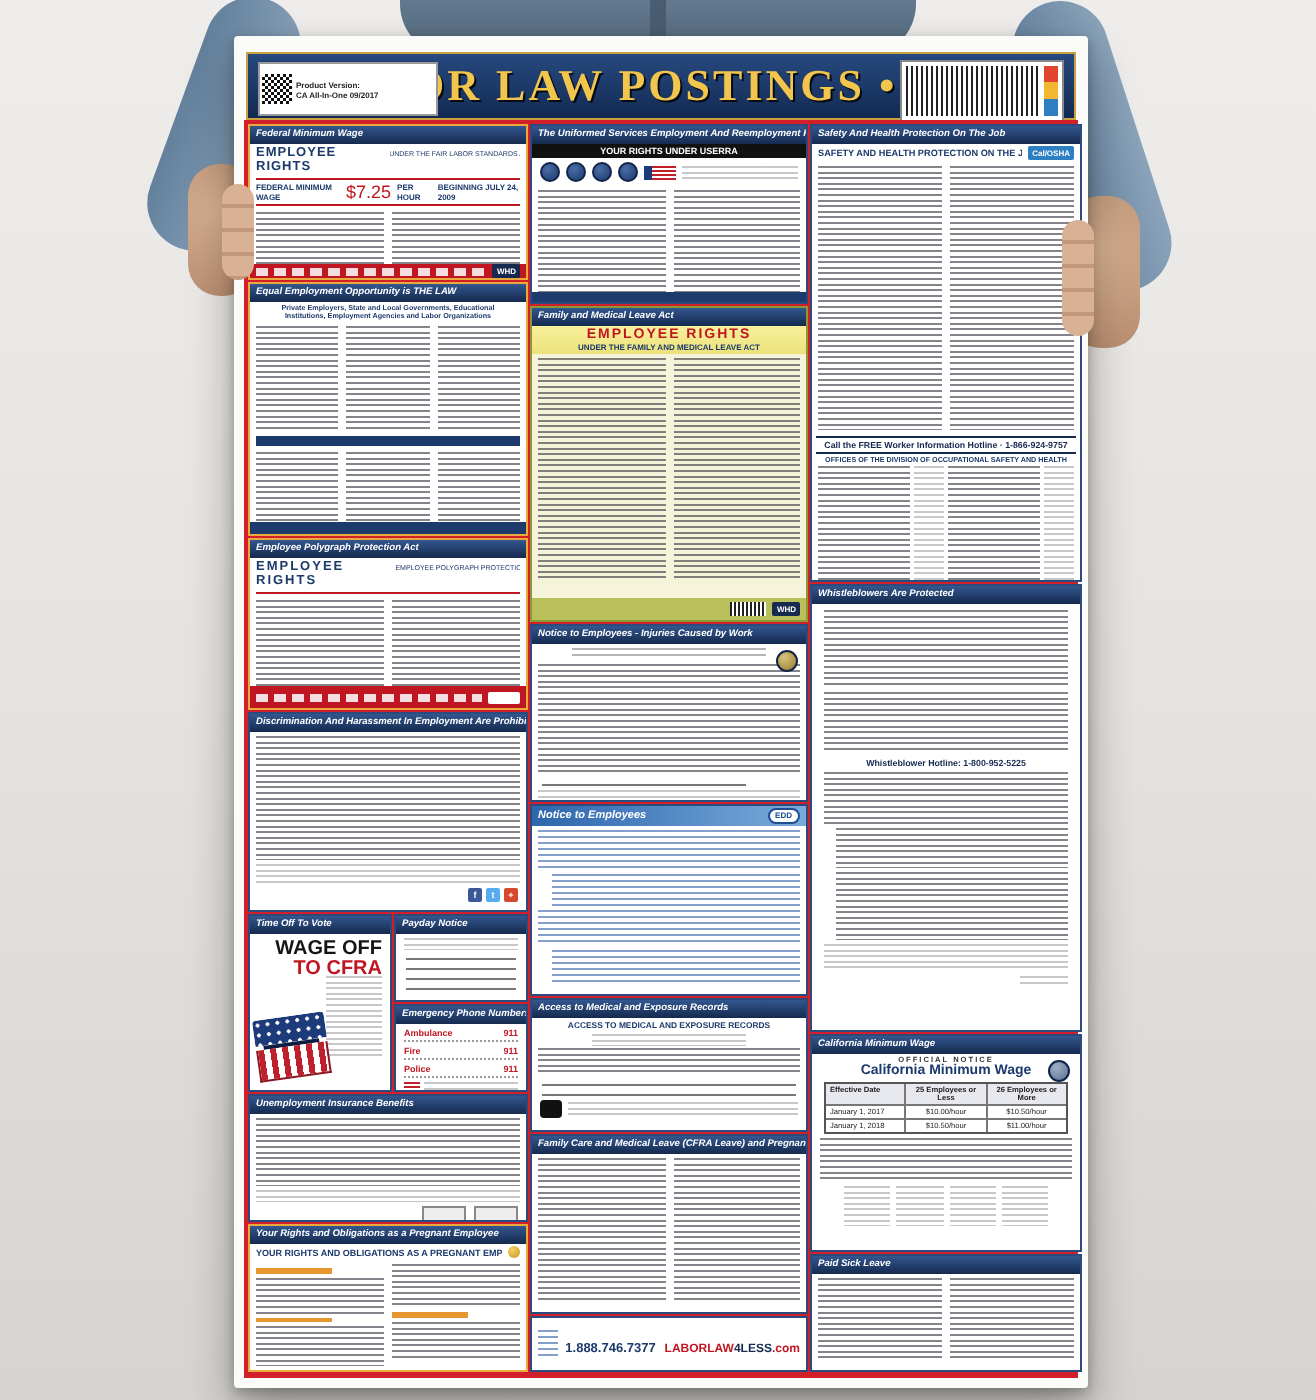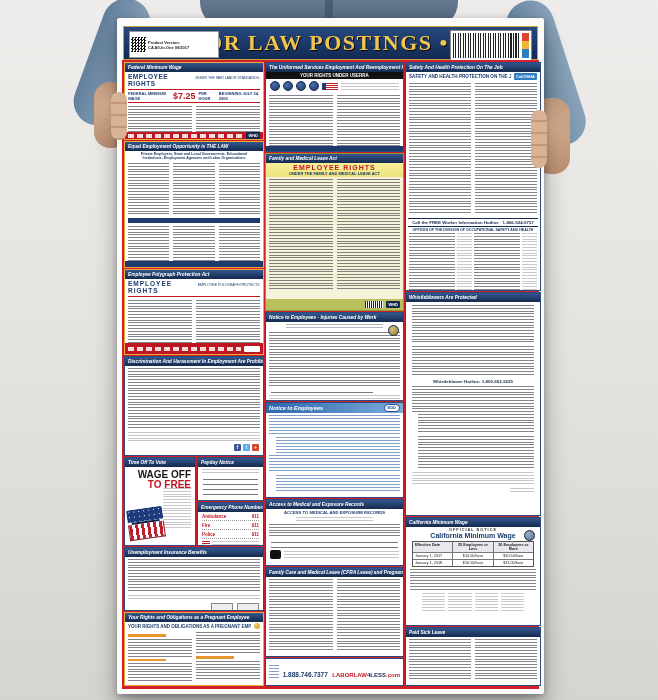--- a/index.html
+++ b/index.html
@@ -111,21 +111,21 @@
 
   <div class="sec" style="left:7px;top:44px;width:138px;height:76px">
     <div class="sec-h">Federal Minimum Wage</div>
     <div style="display:flex;align-items:baseline;gap:3px;padding:1px 3px">
       <span class="navy" style="font-weight:bold;font-size:6.5px;letter-spacing:.5px">EMPLOYEE RIGHTS</span>
       <span class="navy" style="font-size:3.5px;white-space:nowrap;overflow:hidden">UNDER THE FAIR LABOR STANDARDS ACT</span>
     </div>
     <div class="rule-red"></div>
     <div style="display:flex;align-items:center;gap:3px;padding:0 3px">
       <span class="navy" style="font-size:4px;font-weight:bold">FEDERAL MINIMUM WAGE</span>
-      <span class="red" style="font-size:9px;font-weight:bold">$7.25</span>
+      <span class="red" style="font-size:9px;font-weight:normal">$7.25</span>
       <span class="navy" style="font-size:4px;font-weight:bold">PER HOUR</span>
       <span class="navy" style="font-size:4px;font-weight:bold;margin-left:auto">BEGINNING JULY 24, 2009</span>
     </div>
     <div class="rule-red"></div>
     <div class="cols" style="height:40px">
       <div class="tx"></div>
       <div class="tx"></div>
     </div>
     <div class="foot-red" style="height:7px">
       <div class="wht-marks"></div>
@@ -175,21 +175,21 @@
       <div class="soc" style="background:#3b5998">f</div>
       <div class="soc" style="background:#55acee">t</div>
       <div class="soc" style="background:#d6492f">+</div>
     </div>
   </div>
 
   <div class="sec b-blue" style="left:7px;top:439px;width:70px;height:87px">
     <div class="sec-h">Time Off To Vote</div>
     <div style="text-align:right;padding:3px 4px 0">
       <div style="font-size:10px;font-weight:bold;color:#151515;line-height:10px">WAGE OFF</div>
-      <div style="font-size:10px;font-weight:bold;color:#c01622;line-height:10px">TO FREE</div>
+      <div style="font-size:10px;font-weight:bold;color:#c01622;line-height:10px">TO CFRA</div>
     </div>
     <div class="tx lt" style="position:absolute;right:4px;top:30px;width:28px;height:42px"></div>
     <div class="ballot">
       <div class="lid"></div>
       <div class="slot"></div>
       <div class="body"></div>
     </div>
   </div>
 
   <div class="sec b-blue" style="left:80px;top:439px;width:65px;height:42px">

